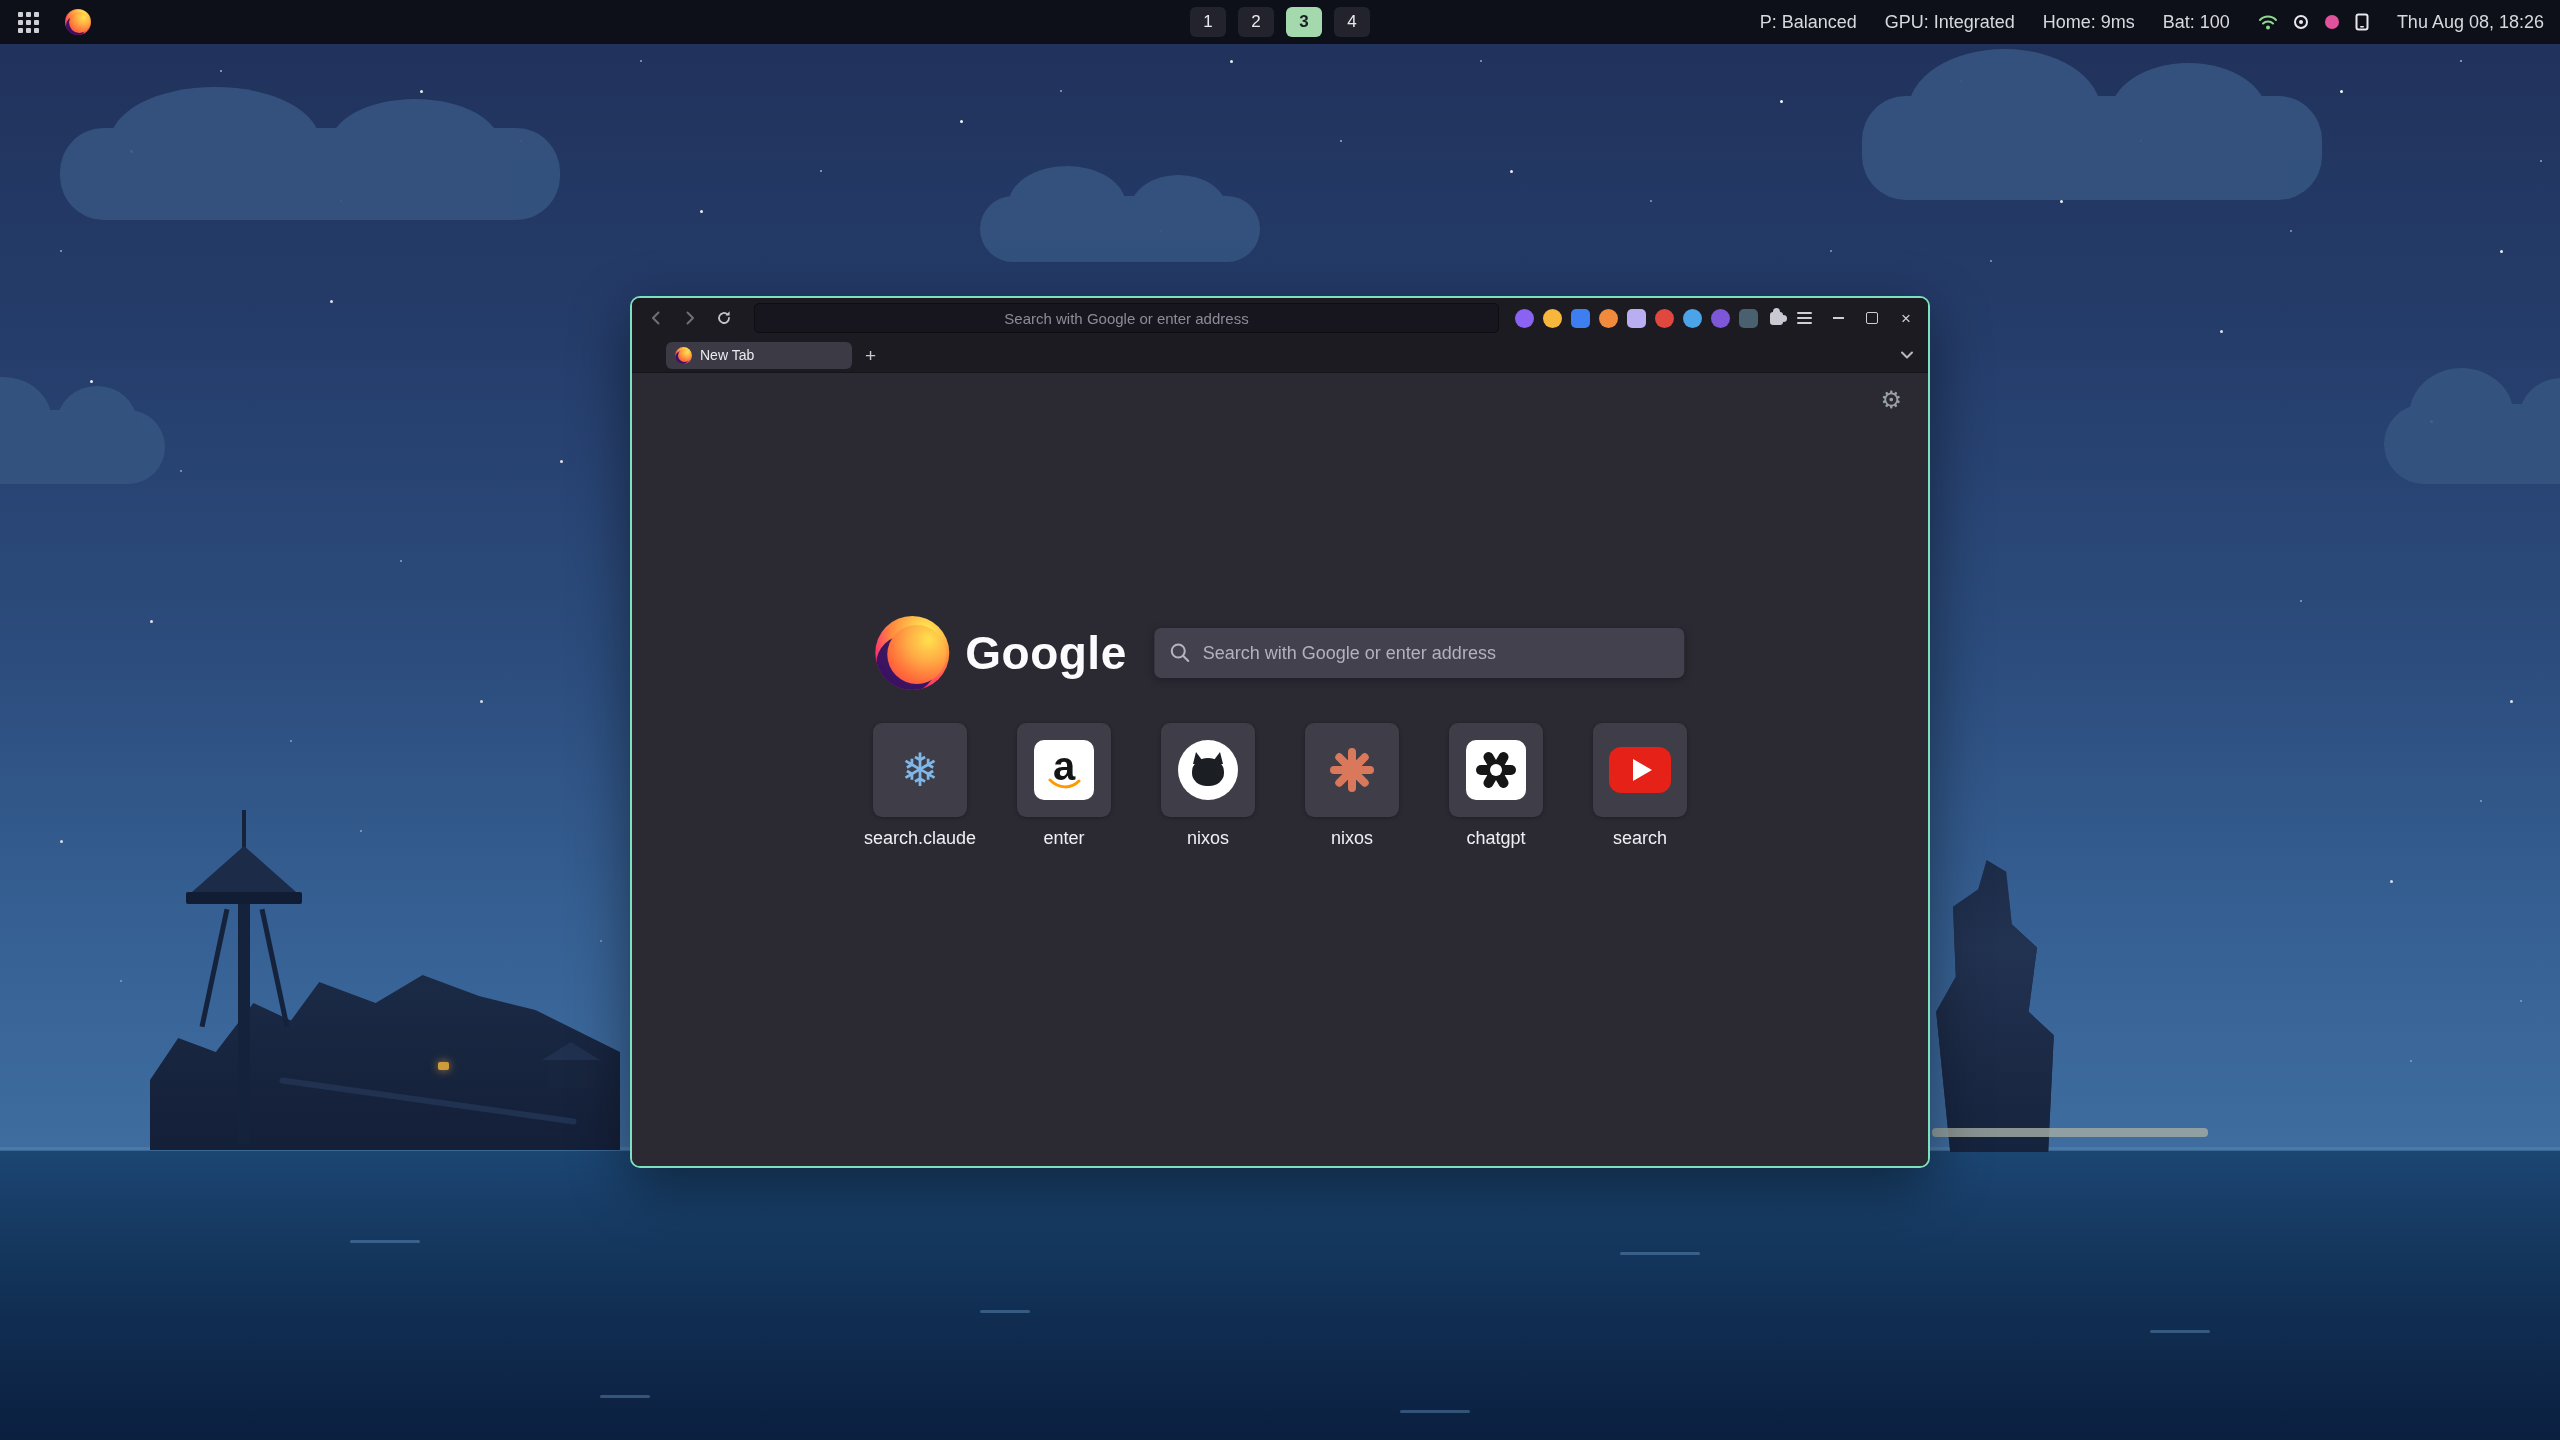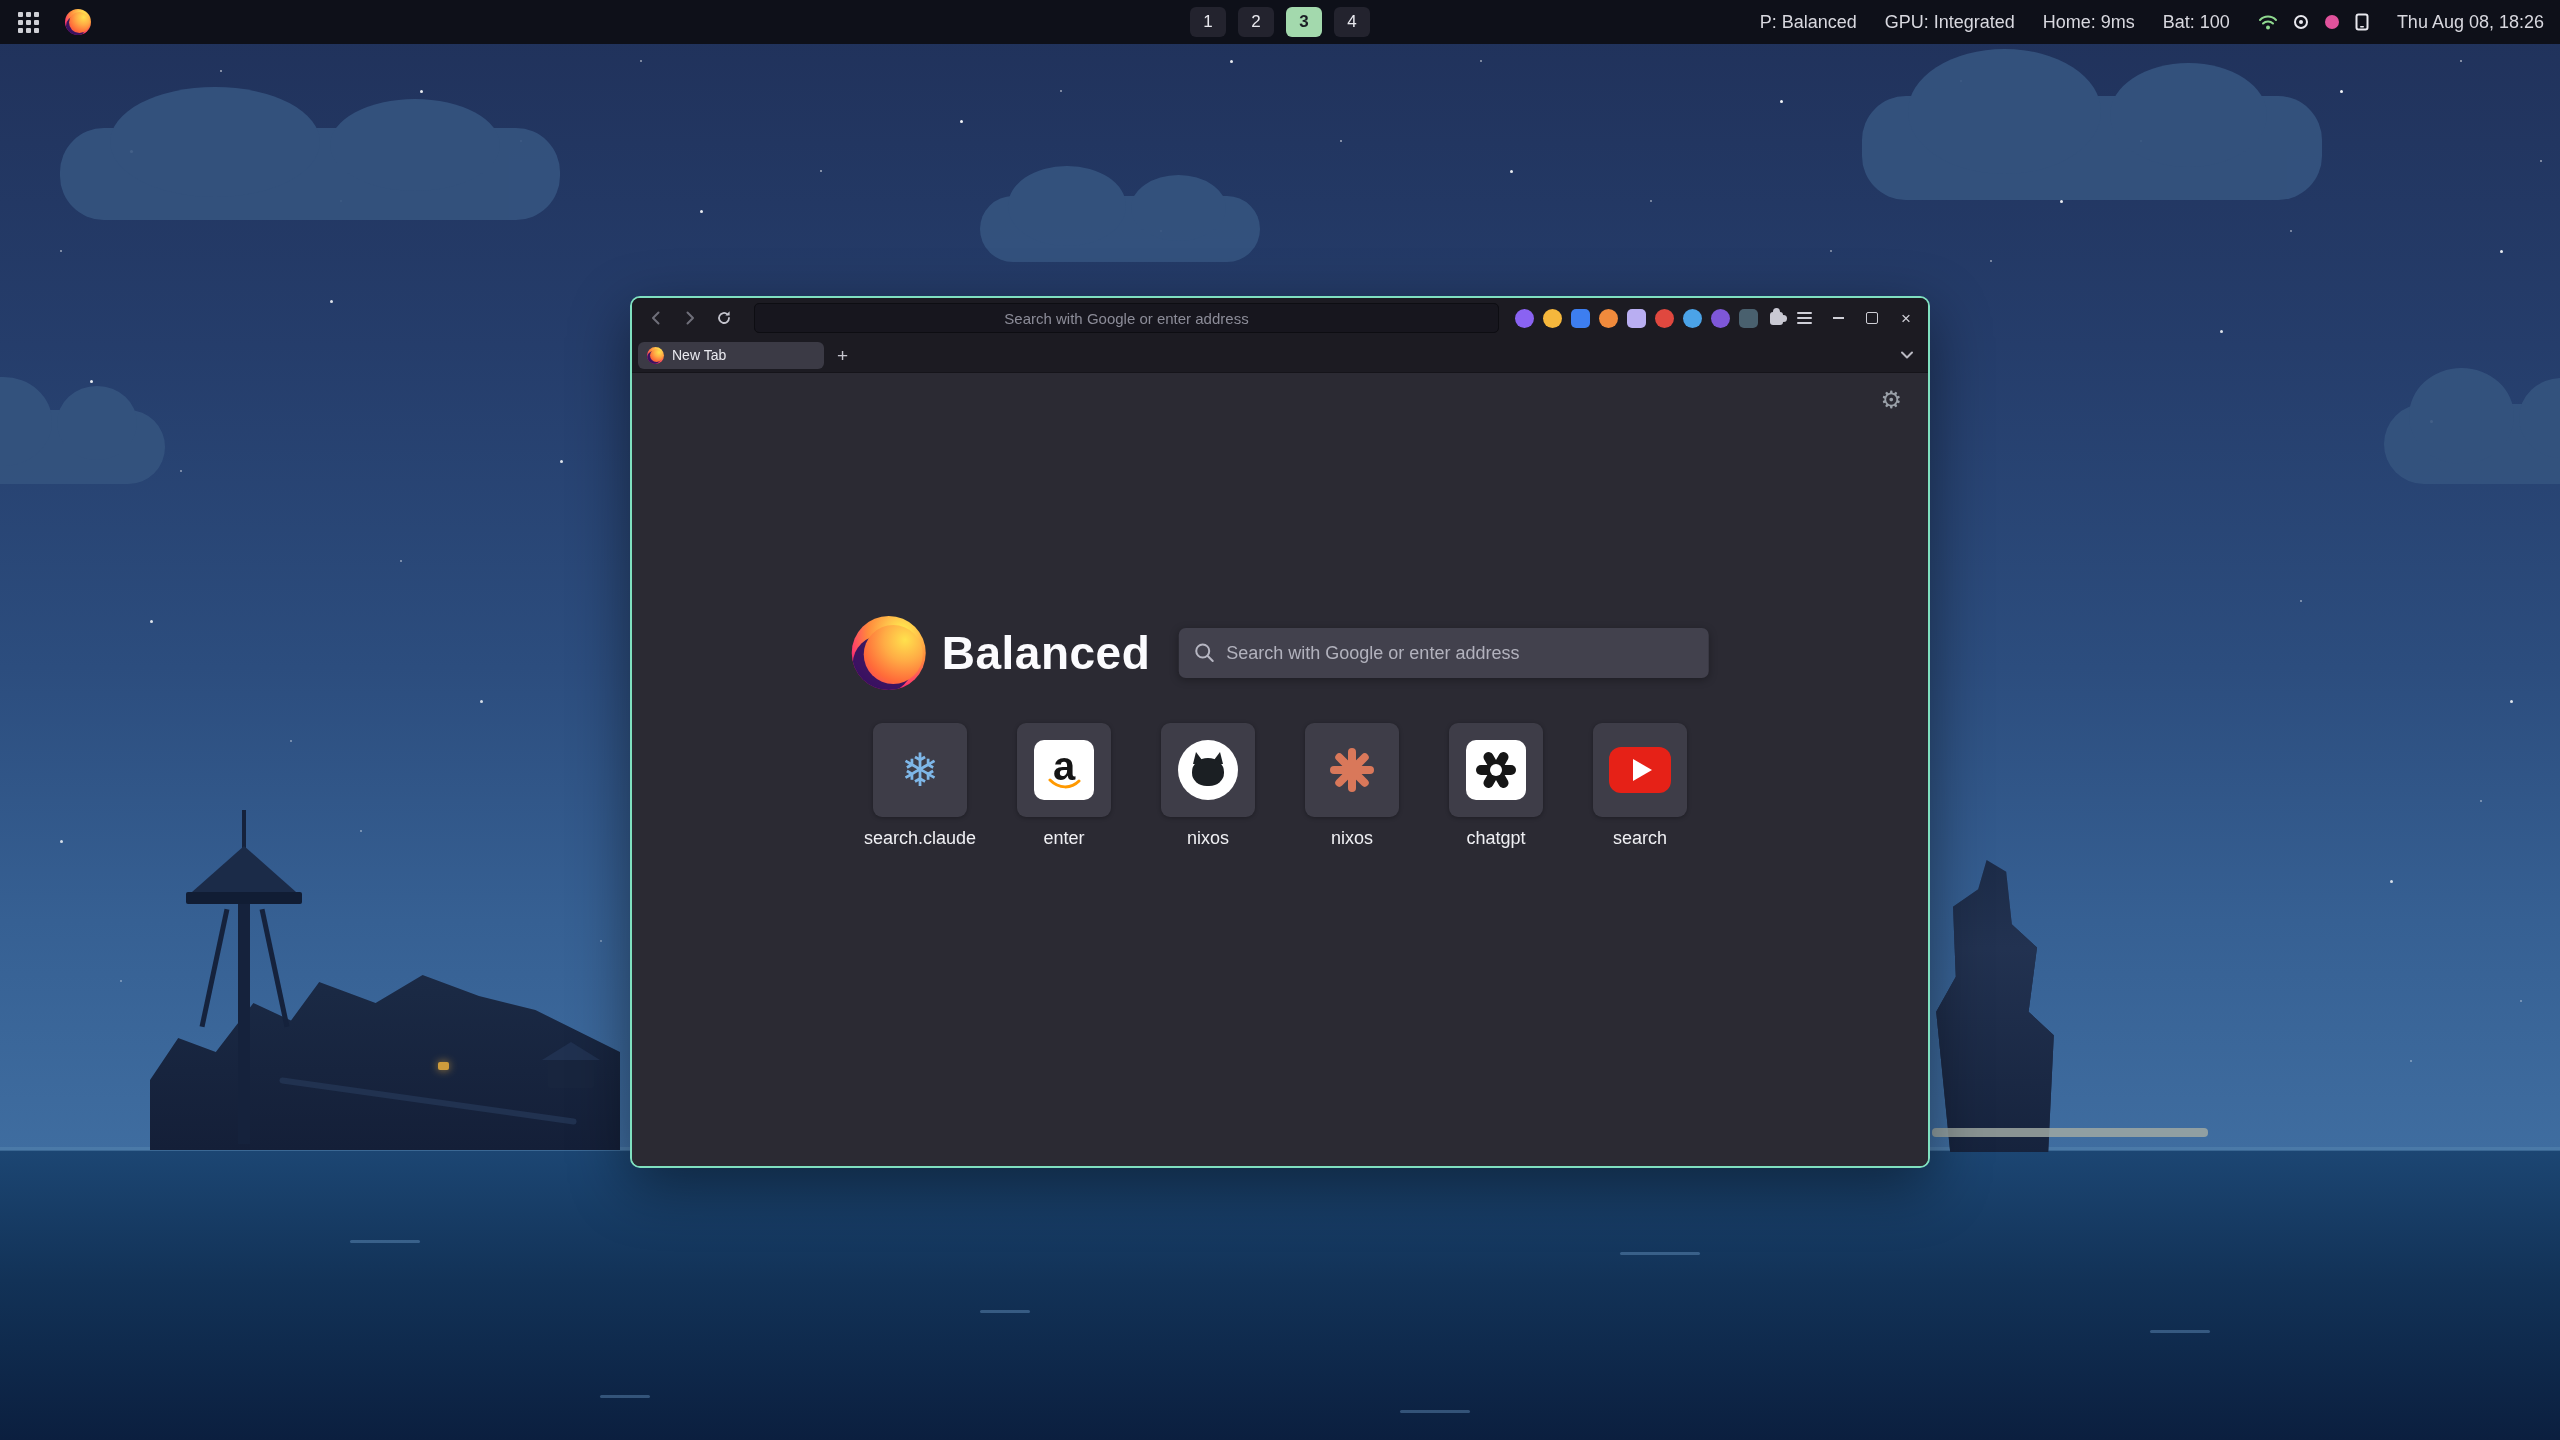--- a/index.html
+++ b/index.html
@@ -113,21 +113,21 @@
   .puzzle i{position:absolute;width:7px;height:7px;background:#c9c9d3;border-radius:50%;}
   .puzzle .bt{left:3px;top:-4px;} .puzzle .br{right:-4px;top:3px;}
   .hamburger{display:flex;flex-direction:column;gap:3px;padding:2px;}
   .hamburger i{width:15px;height:2px;background:#cfcfd8;border-radius:1px;}
   .winctrls{display:flex;align-items:center;gap:18px;margin-left:10px;padding-right:4px;}
   .wc{background:none;border:none;cursor:pointer;display:flex;align-items:center;justify-content:center;width:16px;height:16px;padding:0;}
   .wc-min i{width:11px;height:2px;background:#cfcfd6;}
   .wc-max i{width:10px;height:10px;border:1.5px solid #cfcfd6;border-radius:2px;}
   .wc-close{color:#cfcfd6;font-size:17px;line-height:1;}
   .tabstrip{height:34px;flex:0 0 34px;background:#1c1b22;display:flex;align-items:center;padding:0 6px;border-bottom:1px solid #15141a;}
-  .tab{width:168px;height:27px;background:#3b3a45;border-radius:6px;display:flex;align-items:center;gap:8px;padding:0 9px;cursor:pointer;}
+  .tab{width:168px;height:27px;background:#3b3a45;border-radius:6px;display:flex;align-items:center;gap:8px;padding:0 9px;cursor:pointer;margin-left:28px;}
   .tab-title{color:#eaeaf0;font-size:14px;white-space:nowrap;overflow:hidden;}
   .newtab-btn{background:none;border:none;color:#c6c6cf;font-size:19px;width:27px;height:27px;margin-left:5px;cursor:pointer;border-radius:5px;line-height:1;}
   .tab-chevron{margin-left:auto;background:none;border:none;cursor:pointer;padding:4px 8px;display:flex;}
   .content{flex:1;position:relative;background:#2b2a33;}
   .gear-btn{position:absolute;right:20px;top:14px;background:none;border:none;color:#9aa0a8;font-size:24px;cursor:pointer;line-height:1;}
   .hero-row{position:absolute;top:243px;left:50%;transform:translateX(-50%);display:flex;align-items:center;}
   .wordmark{color:#fbfbfe;font-size:46px;font-weight:600;letter-spacing:.5px;margin-left:16px;}
   .searchbox{position:relative;width:530px;height:50px;margin-left:28px;}
   .searchbox input{width:100%;height:100%;box-sizing:border-box;background:#42414d;border:none;border-radius:7px;
     color:#e6e6ec;font-size:18px;padding:0 16px 0 48px;outline:none;font-family:"Liberation Sans",sans-serif;
@@ -311,21 +311,21 @@
         <path d="M2 2.5 7 7.5 12 2.5" fill="none" stroke="#b9b9c2" stroke-width="2" stroke-linecap="round" stroke-linejoin="round"></path>
       </svg>
     </button>
   </div>
 
   <div class="content">
     <button class="gear-btn"><span>⚙</span></button>
 
     <div class="hero-row">
       <span class="ff-logo ff-big"></span>
-      <span class="wordmark">Balanced</span>
+      <span class="wordmark">Google</span>
       <span class="searchbox">
         <svg class="search-mag" width="22" height="22" viewBox="0 0 22 22">
           <circle cx="9" cy="9" r="6.5" fill="none" stroke="#b6b6c2" stroke-width="2"></circle>
           <path d="M14 14 19 19" stroke="#b6b6c2" stroke-width="2" stroke-linecap="round"></path>
         </svg>
         <input type="text" placeholder="Search with Google or enter address" style="">
       </span>
     </div>
 
     <div class="tiles-row">

